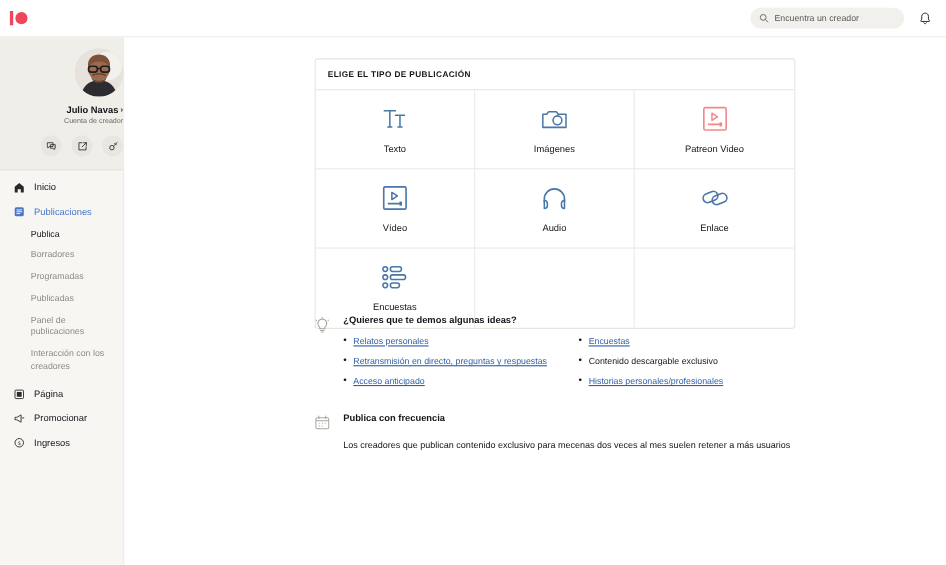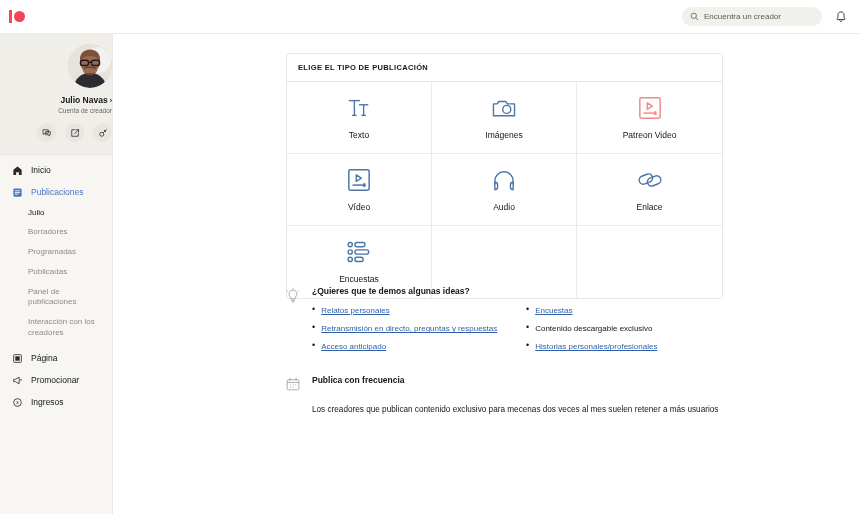--- a/index.html
+++ b/index.html
@@ -124,21 +124,21 @@
   .col { width: 188px; }
   .li {
     display: flex; gap: 6px; margin-bottom: 7px;
     font-size: 8px; line-height: 1.4;
   }
   .bullet { color: #15141a; line-height: 1.1; font-size: 9px; }
   .lnk { color: #2f5fa7; text-decoration: underline; }
   .plain { color: #15141a; }
   .tip2 { margin-top: 15px; }
   .tip-body {
-    margin-top: 19px; font-size: 8.2px; color: #15141a;
+    margin-top: 14px; font-size: 8.2px; color: #15141a;
     line-height: 1.5; width: 408px;
   }
 </style>
 </head>
 <body>
 
 <div class="topbar">
   <div class="logo">
     <div class="logo-bar"></div>
     <div class="logo-dot"></div>
@@ -228,21 +228,21 @@
         <svg width="11" height="11" viewBox="0 0 20 20">
           <rect x="2.5" y="2.5" width="15" height="15" rx="2.5" fill="#4a76c4"></rect>
           <line x1="6" y1="7" x2="14" y2="7" stroke="#fff" stroke-width="1.5" stroke-linecap="round"></line>
           <line x1="6" y1="10" x2="14" y2="10" stroke="#fff" stroke-width="1.5" stroke-linecap="round"></line>
           <line x1="6" y1="13" x2="11" y2="13" stroke="#fff" stroke-width="1.5" stroke-linecap="round"></line>
         </svg>
       </span>
       <span>Publicaciones</span>
     </div>
 
-    <div class="nav-sub current">Julio</div>
+    <div class="nav-sub current">Publica</div>
     <div class="nav-sub">Borradores</div>
     <div class="nav-sub">Programadas</div>
     <div class="nav-sub">Publicadas</div>
     <div class="nav-sub">Panel de publicaciones</div>
     <div class="nav-sub">Interacción con los creadores</div>
 
     <div class="nav-gap"></div>
 
 
     <div class="nav-item">

